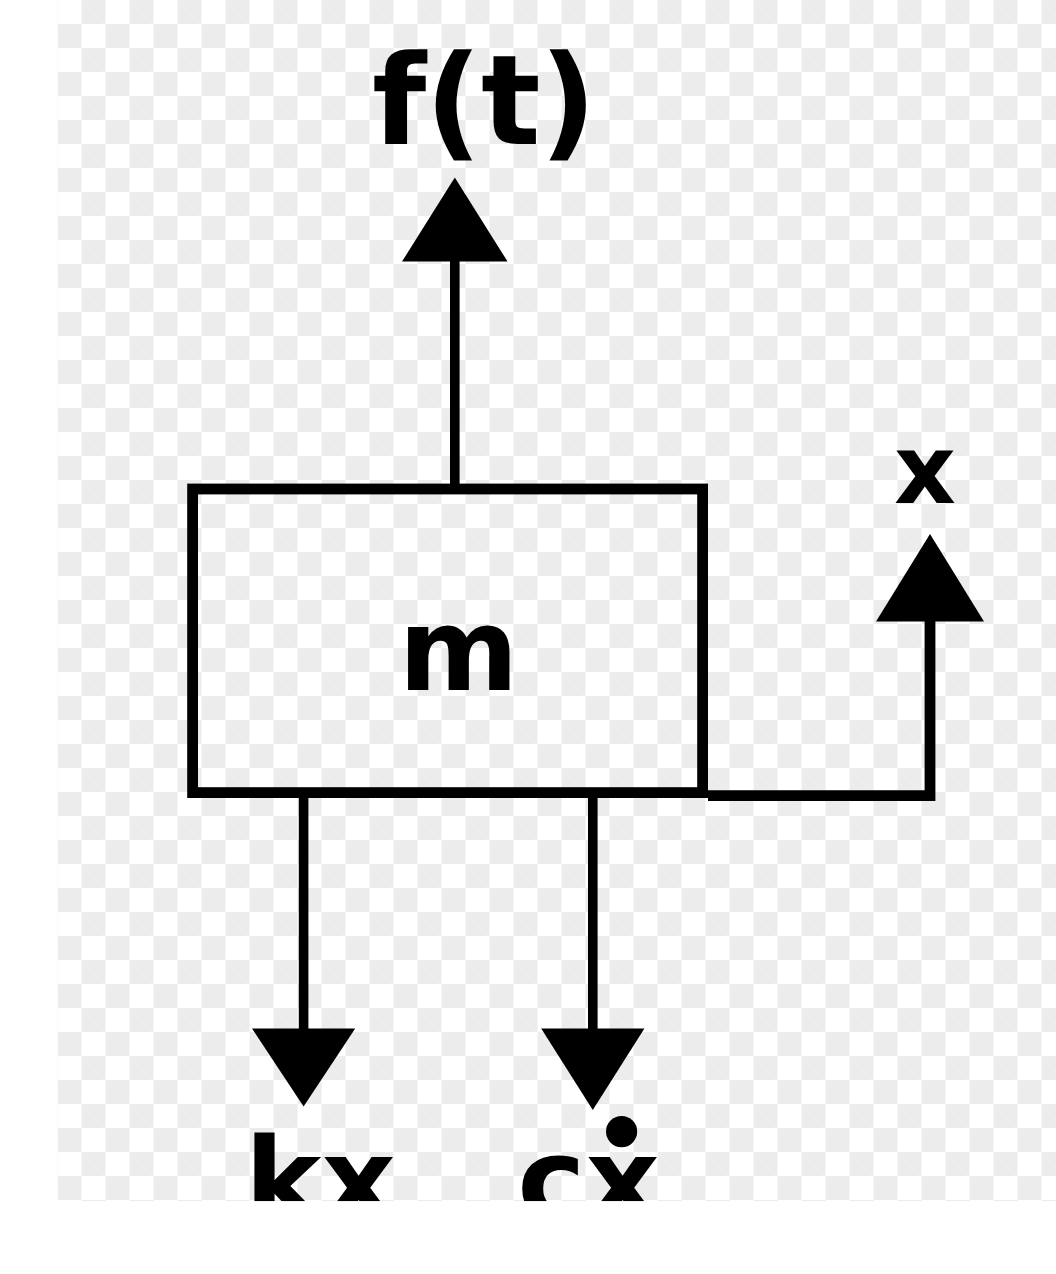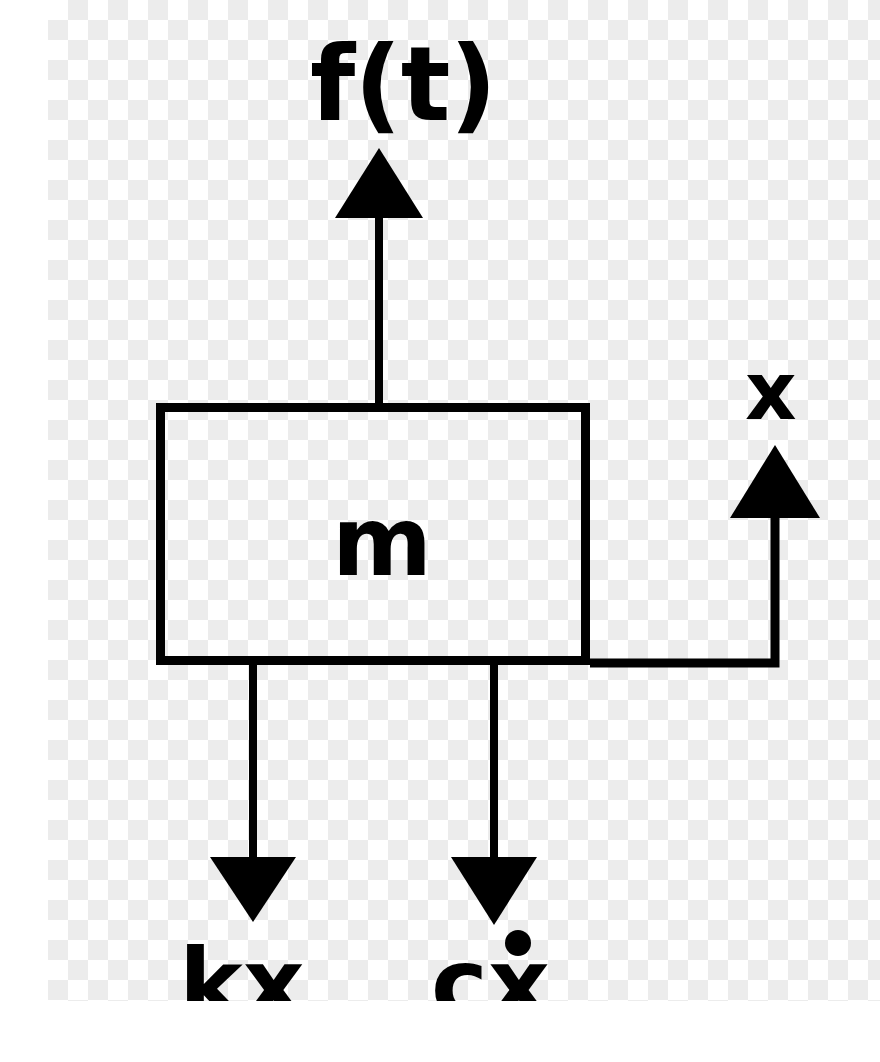--- a/index.html
+++ b/index.html
@@ -48,21 +48,21 @@
     left: 284px;
     top: 494px;
     font-size: 96px;
   }
   #label-x-right {
     left: 697px;
     top: 352px;
     font-size: 80px;
   }
   #label-kx {
-    left: 131px;
+    left: 156px;
     top: 936px;
     font-size: 96px;
   }
   #label-cxdot {
     left: 383px;
     top: 936px;
     font-size: 96px;
   }
   .dotacc {
     position: absolute;

